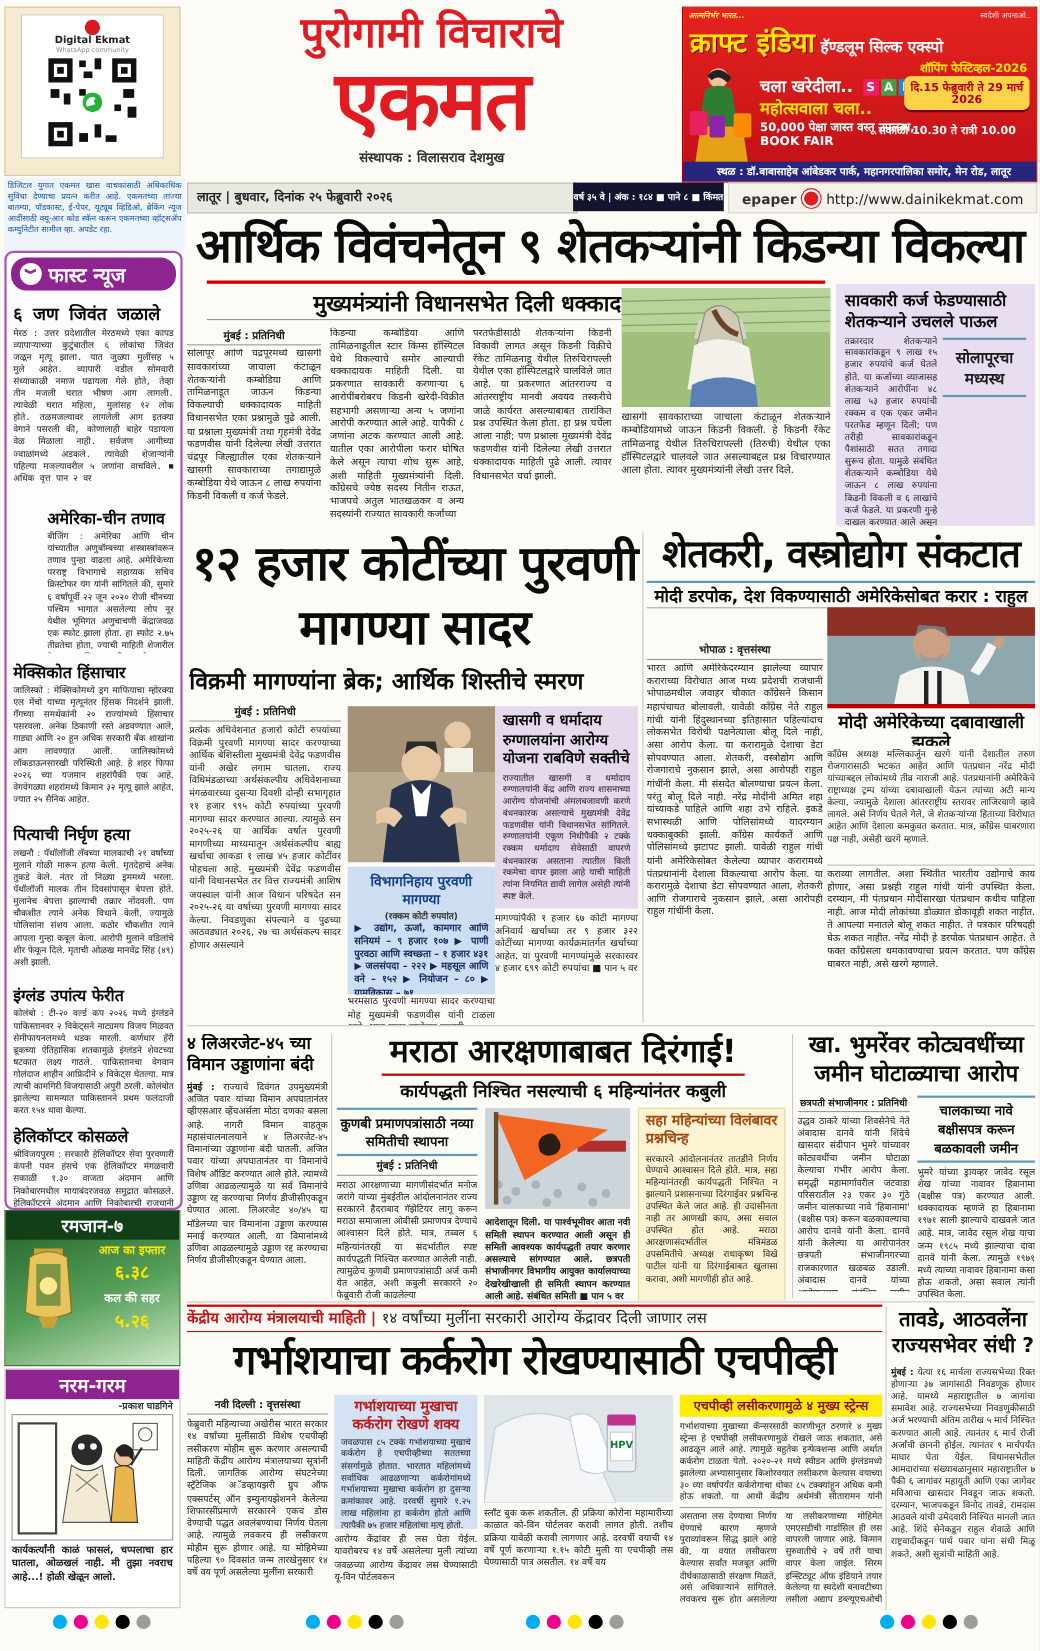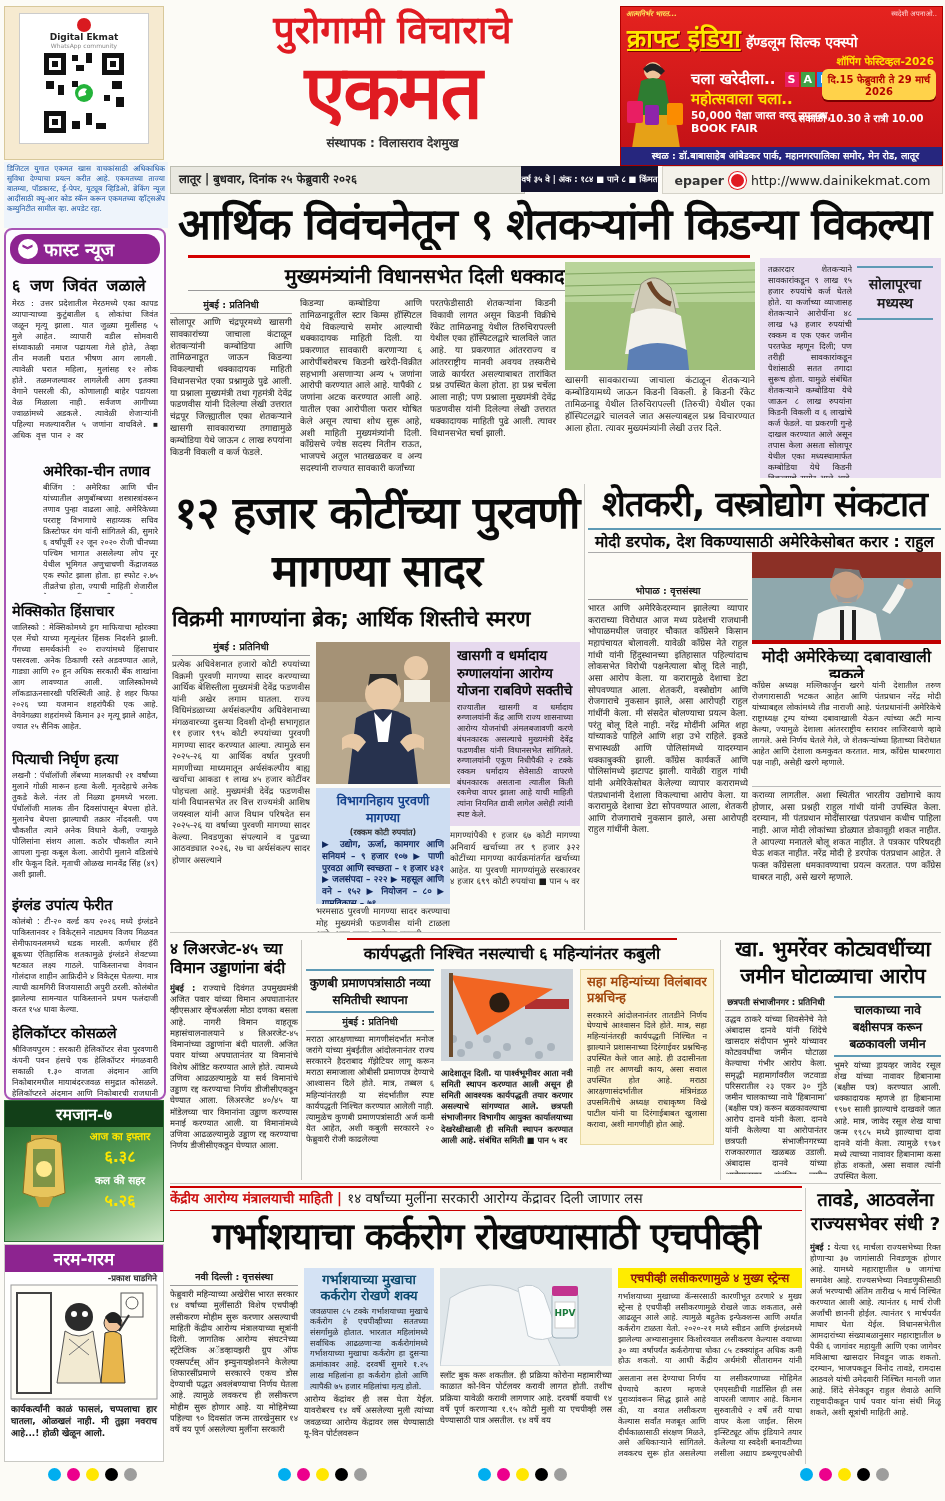--- a/index.html
+++ b/index.html
@@ -69,21 +69,21 @@
     <div style="font-size:74px;font-weight:800;color:#e01b22;line-height:80px;letter-spacing:-2px;">एकमत</div>
     <div style="font-size:12px;font-weight:bold;color:#333;margin-top:2px;">संस्थापक : विलासराव देशमुख</div>
   </div>
 
   <div class="abs" style="left:620px;top:6px;width:321px;height:158px;background:linear-gradient(#e5231f,#c01016);border:1px solid #a00;overflow:hidden;color:#fff;">
     <div style="display:flex;justify-content:space-between;font-size:7px;padding:2px 5px;">
       <span style="color:#ffe45c;font-style:italic;font-weight:bold;">आत्मनिर्भर भारत...</span>
       <span style="color:#ffd9d9;">स्वदेशी अपनाओ..</span>
     </div>
     <div style="padding:0 6px;">
-      <span style="font-size:25px;font-weight:800;color:#ffe600;text-shadow:1px 1px 0 #7a0000;text-decoration:underline;">क्राफ्ट इंडिया</span>
+      <span style="font-size:25px;font-weight:800;color:#ffe600;text-shadow:1px 1px 0 #7a0000;">क्राफ्ट इंडिया</span>
       <span style="font-size:14px;font-weight:800;color:#fff;">हॅण्डलूम सिल्क एक्स्पो</span>
     </div>
     <div style="text-align:right;padding-right:8px;font-size:10.5px;font-weight:bold;color:#ffe600;">शॉपिंग फेस्टिव्हल-2026</div>
     <svg class="abs" style="left:2px;top:48px;" width="66" height="108" viewBox="0 0 66 108">
       <circle cx="30" cy="16" r="9" fill="#f0c49a"></circle>
         <path d="M20 14 q10-12 22 2 l-4 4 q-8-8-14-2 z" fill="#222"></path>
       <path d="M18 26 q12-6 24 0 l6 34 -36 0 z" fill="#2e7d32"></path>
       <path d="M14 60 l38 0 6 40 -50 0 z" fill="#e6a117"></path>
       <rect x="4" y="46" width="16" height="22" rx="2" fill="#e91e63"></rect>
         <rect x="22" y="50" width="14" height="20" rx="2" fill="#8e24aa"></rect>
@@ -207,20 +207,21 @@
     <path d="M70 30 q20-18 40 0 l4 16 -48 0 z" fill="#d8d4c4"></path>
     <circle cx="90" cy="34" r="14" fill="#8a5a3a"></circle>
     <path d="M76 22 q14-14 30 4 l6 30 -10 2 q-14-10-26 0 l-8-4 z" fill="#cfcab6" stroke="#8d8a78"></path>
     <path d="M66 52 q24-12 50 2 l6 38 -62 0 z" fill="#f3f1ea"></path>
     <path d="M64 88 q28-14 58 0 l2 20 -62 0 z" fill="#5c7fb5"></path>
     <path d="M84 20 q8 18 22 22" fill="none" stroke="#6b4226" stroke-width="5"></path>
   </svg>
   <div class="abs jt" style="left:565px;top:374px;width:190px;height:102px;font-size:9px;font-weight:500;">खासगी सावकाराच्या जाचाला कंटाळून शेतकऱ्याने कम्बोडियामध्ये जाऊन किडनी विकली. हे किडनी रॅकेट तामिळनाडू येथील तिरुचिरापल्ली (तिरुची) येथील एका हॉस्पिटलद्वारे चालवले जात असल्याबद्दल प्रश्न विचारण्यात आला होता. त्यावर मुख्यमंत्र्यांनी लेखी उत्तर दिले.</div>
 
   <div class="abs" style="left:760px;top:258px;width:181px;height:220px;background:#e9def1;padding:6px 8px;box-sizing:border-box;overflow:hidden;">
+    <div class="hl" style="font-size:15px;line-height:1.25;margin-bottom:3px;">सावकारी कर्ज फेडण्यासाठी शेतकऱ्याने उचलले पाऊल</div>
     <div style="float:right;width:76px;margin:2px 0 2px 5px;border-top:2px solid #5e9ab5;border-bottom:2px solid #5e9ab5;font-size:14px;font-weight:800;text-align:center;padding:6px 0;">सोलापूरचा मध्यस्थ</div>
     <div class="jt" style="font-size:8.2px;">तक्रारदार शेतकऱ्याने सावकारांकडून ९ लाख १५ हजार रुपयांचे कर्ज घेतले होते. या कर्जाच्या व्याजासह शेतकऱ्याने आरोपींना ४८ लाख ५३ हजार रुपयांची रक्कम व एक एकर जमीन परतफेड म्हणून दिली; पण तरीही सावकारांकडून पैशांसाठी सतत तगादा सुरूच होता. यामुळे संबंधित शेतकऱ्याने कम्बोडिया येथे जाऊन ८ लाख रुपयांना किडनी विकली व ६ लाखांचे कर्ज फेडले. या प्रकरणी गुन्हे दाखल करण्यात आले असून तपास केला असता सोलापूर येथील एका मध्यस्थामार्फत कम्बोडिया येथे किडनी विकल्याचे समोर आले आहे. मध्यस्थाने स्वतःसह आणि ९ व्यक्तींच्या किडन्या कम्बोडिया तसेच तामिळनाडूतील स्टार किम्स हॉस्पिटल येथे विकल्या असल्याचे उघड झाले. यातील पीडित ७ जण परराज्यातील आहेत.</div>
   </div>
 
   <div class="abs hl ctr" style="left:172px;top:484px;width:410px;height:116px;font-size:44px;line-height:58px;letter-spacing:-1px;">१२ हजार कोटींच्या पुरवणी मागण्या सादर</div>
   <div class="abs hl" style="left:172px;top:604px;width:410px;height:28px;font-size:21px;">विक्रमी मागण्यांना ब्रेक; आर्थिक शिस्तीचे स्मरण</div>
 
   <div class="abs" style="left:172px;top:640px;width:138px;height:292px;">
     <div class="byline">मुंबई : प्रतिनिधी</div>
     <div class="jt" style="font-size:8.6px;height:270px;">प्रत्येक अधिवेशनात हजारो कोटी रुपयांच्या विक्रमी पुरवणी मागण्या सादर करण्याच्या आर्थिक बेशिस्तीला मुख्यमंत्री देवेंद्र फडणवीस यांनी अखेर लगाम घातला. राज्य विधिमंडळाच्या अर्थसंकल्पीय अधिवेशनाच्या मंगळवारच्या दुसऱ्या दिवशी दोन्ही सभागृहात ११ हजार ९९५ कोटी रुपयांच्या पुरवणी मागण्या सादर करण्यात आल्या. त्यामुळे सन २०२५-२६ या आर्थिक वर्षात पुरवणी मागणीच्या माध्यमातून अर्थसंकल्पीय बाह्य खर्चाचा आकडा १ लाख ४५ हजार कोटींवर पोहचला आहे. मुख्यमंत्री देवेंद्र फडणवीस यांनी विधानसभेत तर वित्त राज्यमंत्री आशिष जयस्वाल यांनी आज विधान परिषदेत सन २०२५-२६ या वर्षाच्या पुरवणी मागण्या सादर केल्या. निवडणुका संपल्याने व पुढच्या आठवड्यात २०२६, २७ चा अर्थसंकल्प सादर होणार असल्याने</div>
@@ -281,20 +282,21 @@
 
   <div class="abs hrule" style="left:170px;top:932px;width:771px;"></div>
 
   <div class="abs" style="left:170px;top:940px;width:128px;height:240px;">
     <div class="hl" style="font-size:15.5px;line-height:1.25;">४ लिअरजेट-४५ च्या विमान उड्डाणांना बंदी</div>
     <div class="jt" style="font-size:8.4px;height:190px;margin-top:4px;"><b>मुंबई :</b> <span>राज्याचे दिवंगत उपमुख्यमंत्री अजित पवार यांच्या विमान अपघातानंतर व्हीएसआर व्हेंचअर्सला मोठा दणका बसला आहे. नागरी विमान वाहतूक महासंचालनालयाने ४ लिअरजेट-४५ विमानांच्या उड्डाणांना बंदी घातली. अजित पवार यांच्या अपघातानंतर या विमानांचे विशेष ऑडिट करण्यात आले होते. त्यामध्ये उणिवा आढळल्यामुळे या सर्व विमानांचे उड्डाण रद्द करण्याचा निर्णय डीजीसीएकडून घेण्यात आला. लिअरजेट ४०/४५ या मॉडेलच्या चार विमानांना उड्डाण करण्यास मनाई करण्यात आली. या विमानांमध्ये उणिवा आढळल्यामुळे उड्डाण रद्द करण्याचा निर्णय डीजीसीएकडून घेण्यात आला.</span></div>
   </div>
   <div class="abs vrule" style="left:301px;top:940px;height:240px;"></div>
 
   <div class="abs" style="left:306px;top:936px;width:412px;height:246px;overflow:hidden;">
+    <div class="hl ctr" style="font-size:29px;height:38px;line-height:38px;">मराठा आरक्षणाबाबत दिरंगाई!</div>
     <div style="width:330px;height:2px;background:#c40000;margin:2px auto;"></div>
     <div class="hl ctr" style="font-size:16px;height:22px;">कार्यपद्धती निश्चित नसल्याची ६ महिन्यांनंतर कबुली</div>
     <div style="display:flex;gap:7px;margin-top:5px;">
       <div style="width:128px;">
         <div class="kickbox" style="font-size:12px;padding:3px 0;">कुणबी प्रमाणपत्रांसाठी नव्या समितीची स्थापना</div>
         <div class="byline" style="margin-top:2px;">मुंबई : प्रतिनिधी</div>
         <div class="jt" style="font-size:8.3px;height:122px;">मराठा आरक्षणाच्या मागणीसंदर्भात मनोज जरांगे यांच्या मुंबईतील आंदोलनानंतर राज्य सरकारने हैदराबाद गॅझेटियर लागू करून मराठा समाजाला ओबीसी प्रमाणपत्र देण्याचे आश्वासन दिले होते. मात्र, तब्बल ६ महिन्यांनंतरही या संदर्भातील स्पष्ट कार्यपद्धती निश्चित करण्यात आलेली नाही. त्यामुळेच कुणबी प्रमाणपत्रांसाठी अर्ज कमी येत आहेत, अशी कबुली सरकारने २० फेब्रुवारी रोजी काढलेल्या</div>
       </div>
       <div style="width:132px;">
         <svg width="132" height="92" viewBox="0 0 132 92">
@@ -346,21 +348,21 @@
     <span style="font-size:13.5px;font-weight:400;color:#1a1a1a;">१४ वर्षांच्या मुलींना सरकारी आरोग्य केंद्रावर दिली जाणार लस</span>
   </div>
   <div class="abs hl ctr" style="left:170px;top:1212px;width:632px;height:50px;font-size:37px;line-height:50px;letter-spacing:-1px;">गर्भाशयाचा कर्करोग रोखण्यासाठी एचपीव्ही लसीकरण</div>
 
   <div class="abs" style="left:170px;top:1270px;width:128px;height:194px;">
     <div class="byline">नवी दिल्ली : वृत्तसंस्था</div>
     <div class="jt" style="font-size:8.4px;height:172px;">फेब्रुवारी महिन्याच्या अखेरीस भारत सरकार १४ वर्षांच्या मुलींसाठी विशेष एचपीव्ही लसीकरण मोहीम सुरू करणार असल्याची माहिती केंद्रीय आरोग्य मंत्रालयाच्या सूत्रांनी दिली. जागतिक आरोग्य संघटनेच्या स्ट्रॅटेजिक अॅडव्हायझरी ग्रुप ऑफ एक्सपर्टस् ऑन इम्युनायझेशनने केलेल्या शिफारसींप्रमाणे सरकारने एकच डोस देण्याची पद्धत अवलंबण्याचा निर्णय घेतला आहे. त्यामुळे लवकरच ही लसीकरण मोहीम सुरू होणार आहे. या मोहिमेच्या पहिल्या ९० दिवसांत जन्म तारखेनुसार १४ वर्षे वय पूर्ण असलेल्या मुलींना सरकारी</div>
   </div>
 
   <div class="abs" style="left:304px;top:1268px;width:130px;height:122px;background:#d4e2f4;padding:4px 6px;box-sizing:border-box;overflow:hidden;">
-    <div class="hl ctr" style="font-size:13px;line-height:1.25;color:#0c4a6e;">गर्भाशयाच्या मुखाचा कर्करोग रोखणे शक्य</div>
+    <div class="hl ctr" style="font-size:13px;line-height:1.25;color:#b91c1c;">गर्भाशयाच्या मुखाचा कर्करोग रोखणे शक्य</div>
     <div class="jt" style="font-size:8px;margin-top:2px;">जवळपास ८५ टक्के गर्भाशयाच्या मुखाचे कर्करोग हे एचपीव्हीच्या सततच्या संसर्गामुळे होतात. भारतात महिलांमध्ये सर्वाधिक आढळणाऱ्या कर्करोगांमध्ये गर्भाशयाच्या मुखाचा कर्करोग हा दुसऱ्या क्रमांकावर आहे. दरवर्षी सुमारे १.२५ लाख महिलांना हा कर्करोग होतो आणि त्यापैकी ७५ हजार महिलांचा मृत्यू होतो.</div>
   </div>
   <div class="abs jt" style="left:304px;top:1394px;width:130px;height:70px;font-size:8.4px;">आरोग्य केंद्रांवर ही लस घेता येईल. यावरोबरच १४ वर्षे असलेल्या मुली त्यांच्या जवळच्या आरोग्य केंद्रावर लस घेण्यासाठी यू-विन पोर्टलवरून</div>
 
   <svg class="abs" style="left:440px;top:1268px;" width="172" height="98" viewBox="0 0 172 98">
     <rect width="172" height="98" fill="#dfe6ea"></rect>
     <path d="M10 30 q40-26 80 0 l30 68 -120 0 z" fill="#f2f4f5" stroke="#c2ccd2"></path>
     <path d="M78 20 q16-8 26 6 l14 40 q-16 10-30 2 z" fill="#fbfcfd" stroke="#c2ccd2"></path>
     <rect x="112" y="24" width="26" height="46" rx="4" fill="#e8eef2" stroke="#9fb0ba"></rect>
     <rect x="112" y="18" width="26" height="10" rx="2" fill="#c2338f"></rect>

